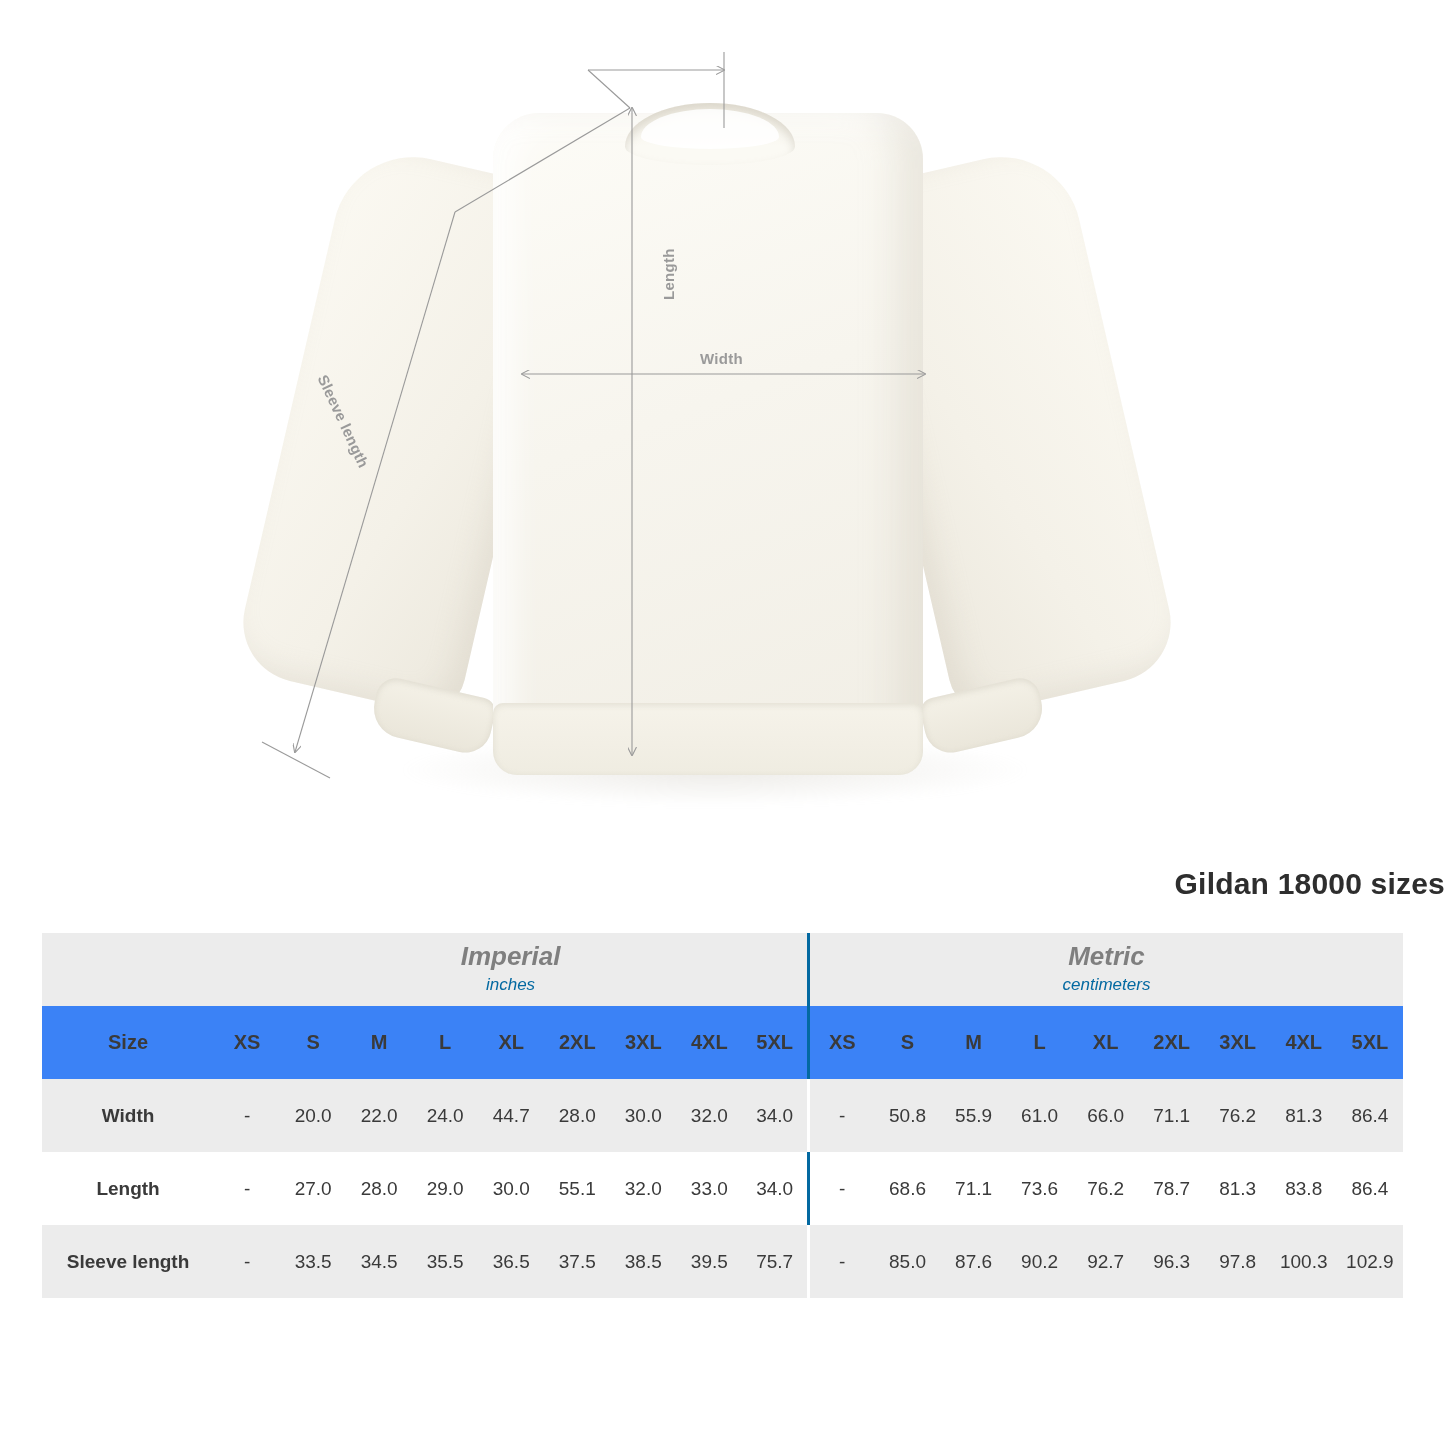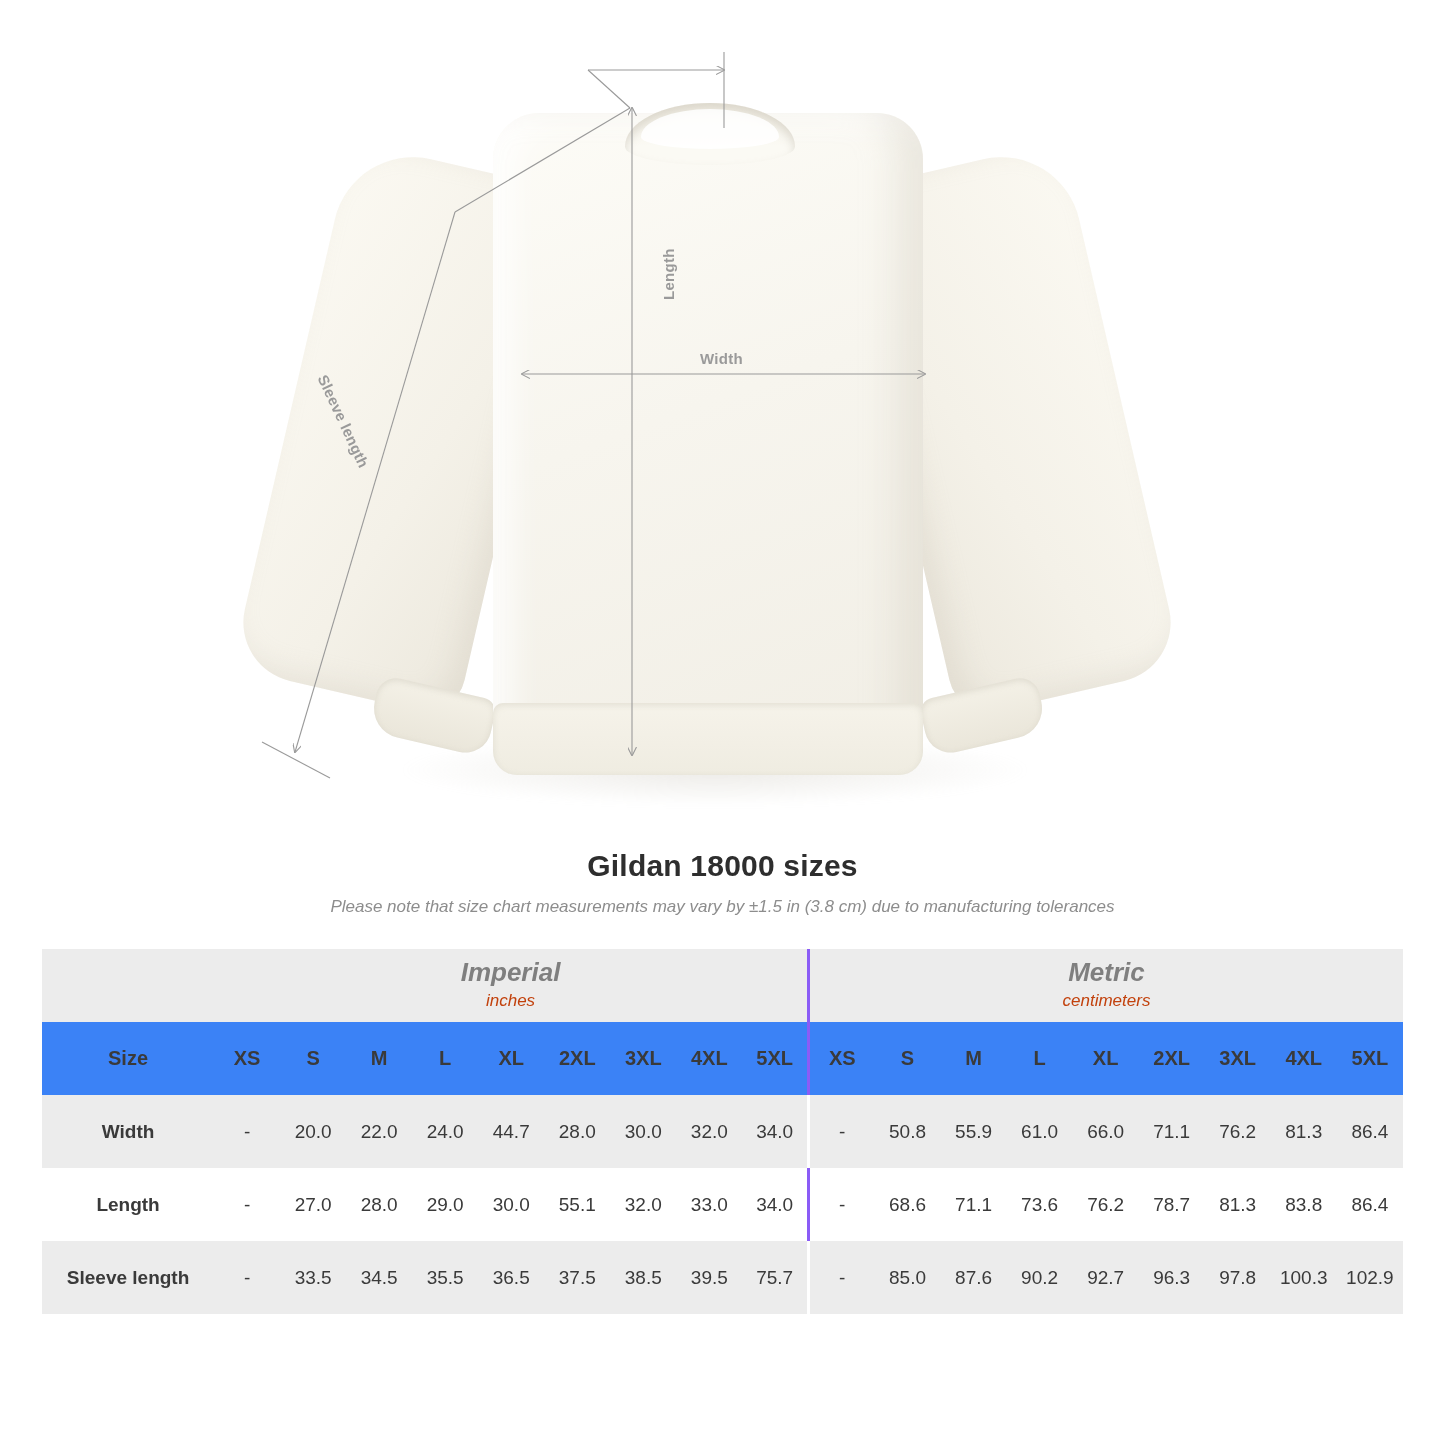--- a/index.html
+++ b/index.html
@@ -156,22 +156,22 @@
     transform: rotate(-90deg);
     transform-origin: left top;
   }
   .m-label.diag {
     transform: rotate(65deg);
     transform-origin: left top;
   }
 
   
   .title-block {
-    text-align: center;
-    margin-top: 14px;
+    text-align: right;
+    margin-top: 32px;
   }
   .chart-title {
     font-size: 30px;
     font-weight: bold;
     color: #2e2e2e;
     margin: 0 0 14px 0;
     letter-spacing: .2px;
   }
   .chart-note {
     font-size: 17px;
@@ -205,21 +205,21 @@
   .unit-head .u-main {
     font-size: 26px;
     font-style: italic;
     font-weight: bold;
     color: #7f7f7f;
     line-height: 1.15;
   }
   .unit-head .u-sub {
     font-size: 17px;
     font-style: italic;
-    color: #c2410c;
+    color: #0369a1;
     line-height: 1.5;
   }
   .corner-cell {
     background: #ececec;
   }
   tr.head-row td,
   tr.head-row th {
     background: #3b82f6;
     font-size: 20px;
     font-weight: bold;
@@ -232,21 +232,21 @@
     background: #ffffff;
   }
   td.rowlabel {
     font-weight: bold;
     font-size: 20px;
     color: #3a3a3a;
   }
   col.c-label { width: 172px; }
   col.c-data  { width: 66px; }
   .cell-sep {
-    border-left: 3px solid #8b5cf6;
+    border-left: 3px solid #0369a1;
   }
   tr.row-alt td.cell-sep {
     border-left: 3px solid #ffffff;
   }
 </style>
 </head>
 <body>
 
 <div class="page">
 
@@ -289,21 +289,20 @@
 
     <div class="m-label vertical" style="left:660px; top:300px;">Length</div>
 
     <div class="m-label" style="left:700px; top:350px;">Width</div>
 
     <div class="m-label diag" style="left:330px; top:372px;">Sleeve length</div>
   </div>
 
   <div class="title-block">
     <h1 class="chart-title">Gildan 18000 sizes</h1>
-    <p class="chart-note">Please note that size chart measurements may vary by ±1.5 in (3.8 cm) due to manufacturing tolerances</p>
   </div>
 
   <div class="table-wrap">
     <table class="size-table">
       <colgroup>
         <col class="c-label">
         <col class="c-data">
           <col class="c-data">
           <col class="c-data">
           <col class="c-data">

